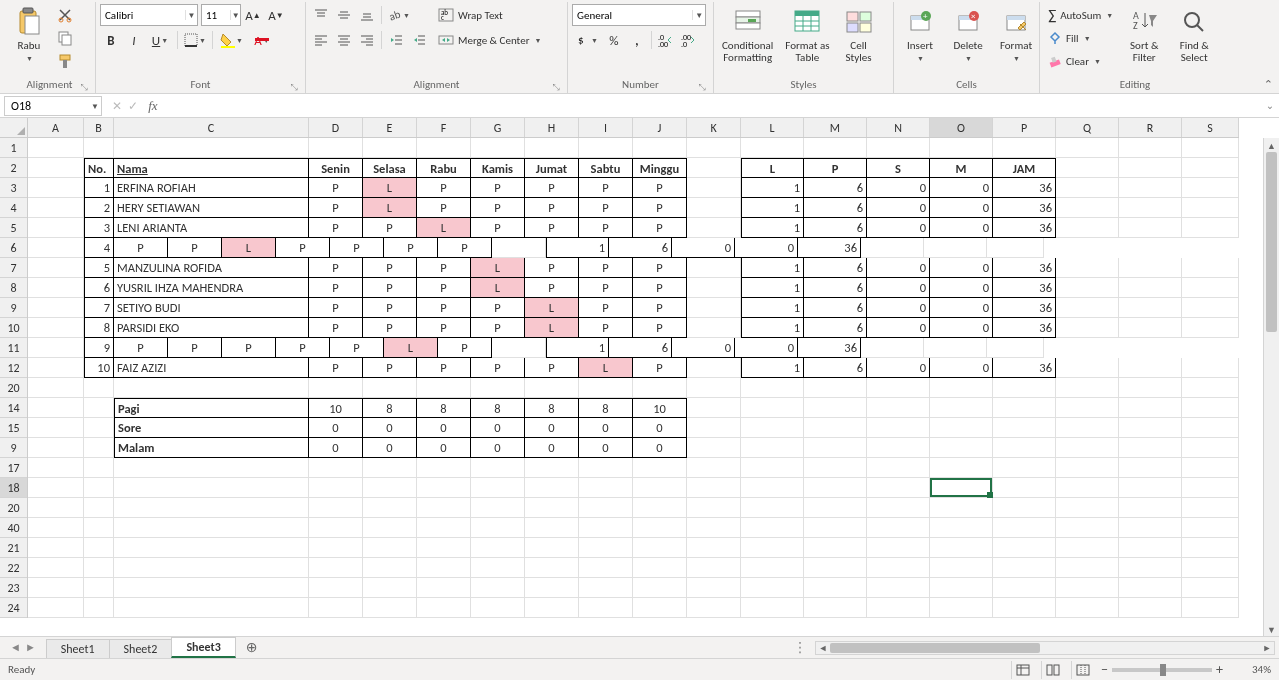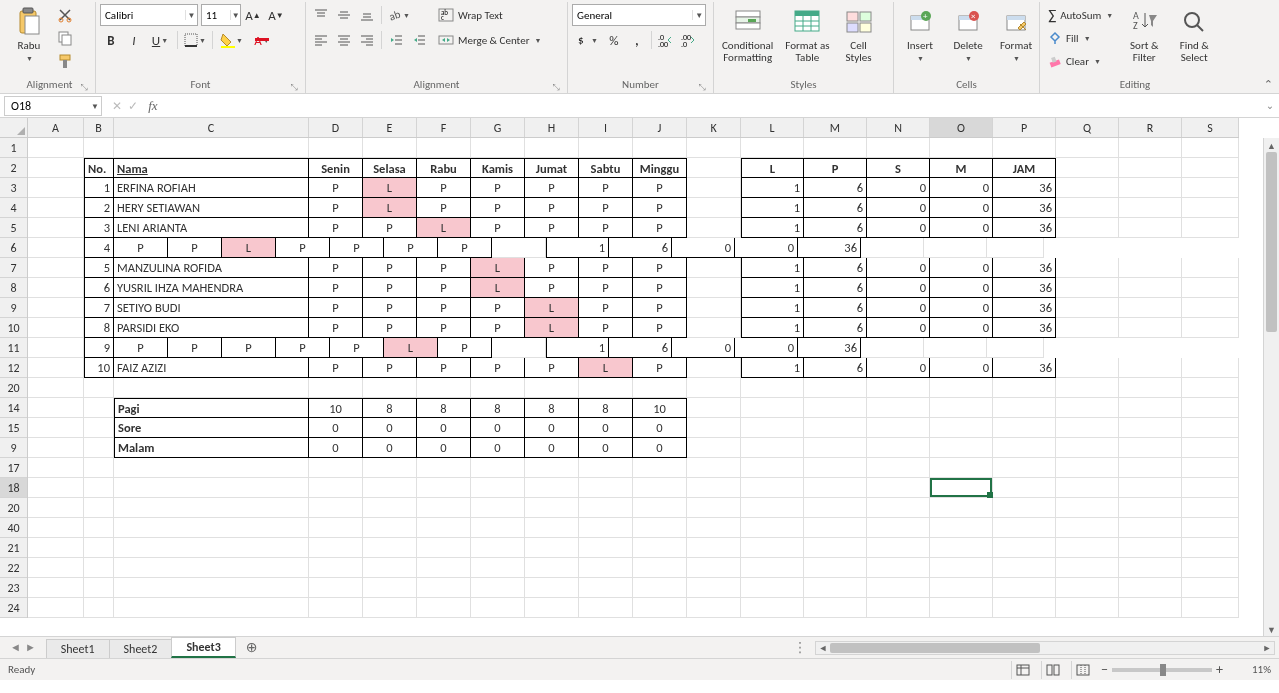--- a/index.html
+++ b/index.html
@@ -1077,15 +1077,15 @@
           <line x1="9" y1="1" x2="9" y2="11" stroke="#555" stroke-dasharray="1 1"></line>
         </svg>
       </div>
     <div class="zoom-slider">
       <span style="cursor:pointer;font-size:14px;">−</span>
       <div class="slider-track">
           <div class="slider-thumb"></div>
         </div>
       <span style="cursor:pointer;font-size:14px;">+</span>
     </div>
-    <span class="zoom-val">11%</span>
+    <span class="zoom-val">34%</span>
   </div>
 </div>
 
 </body></html>

